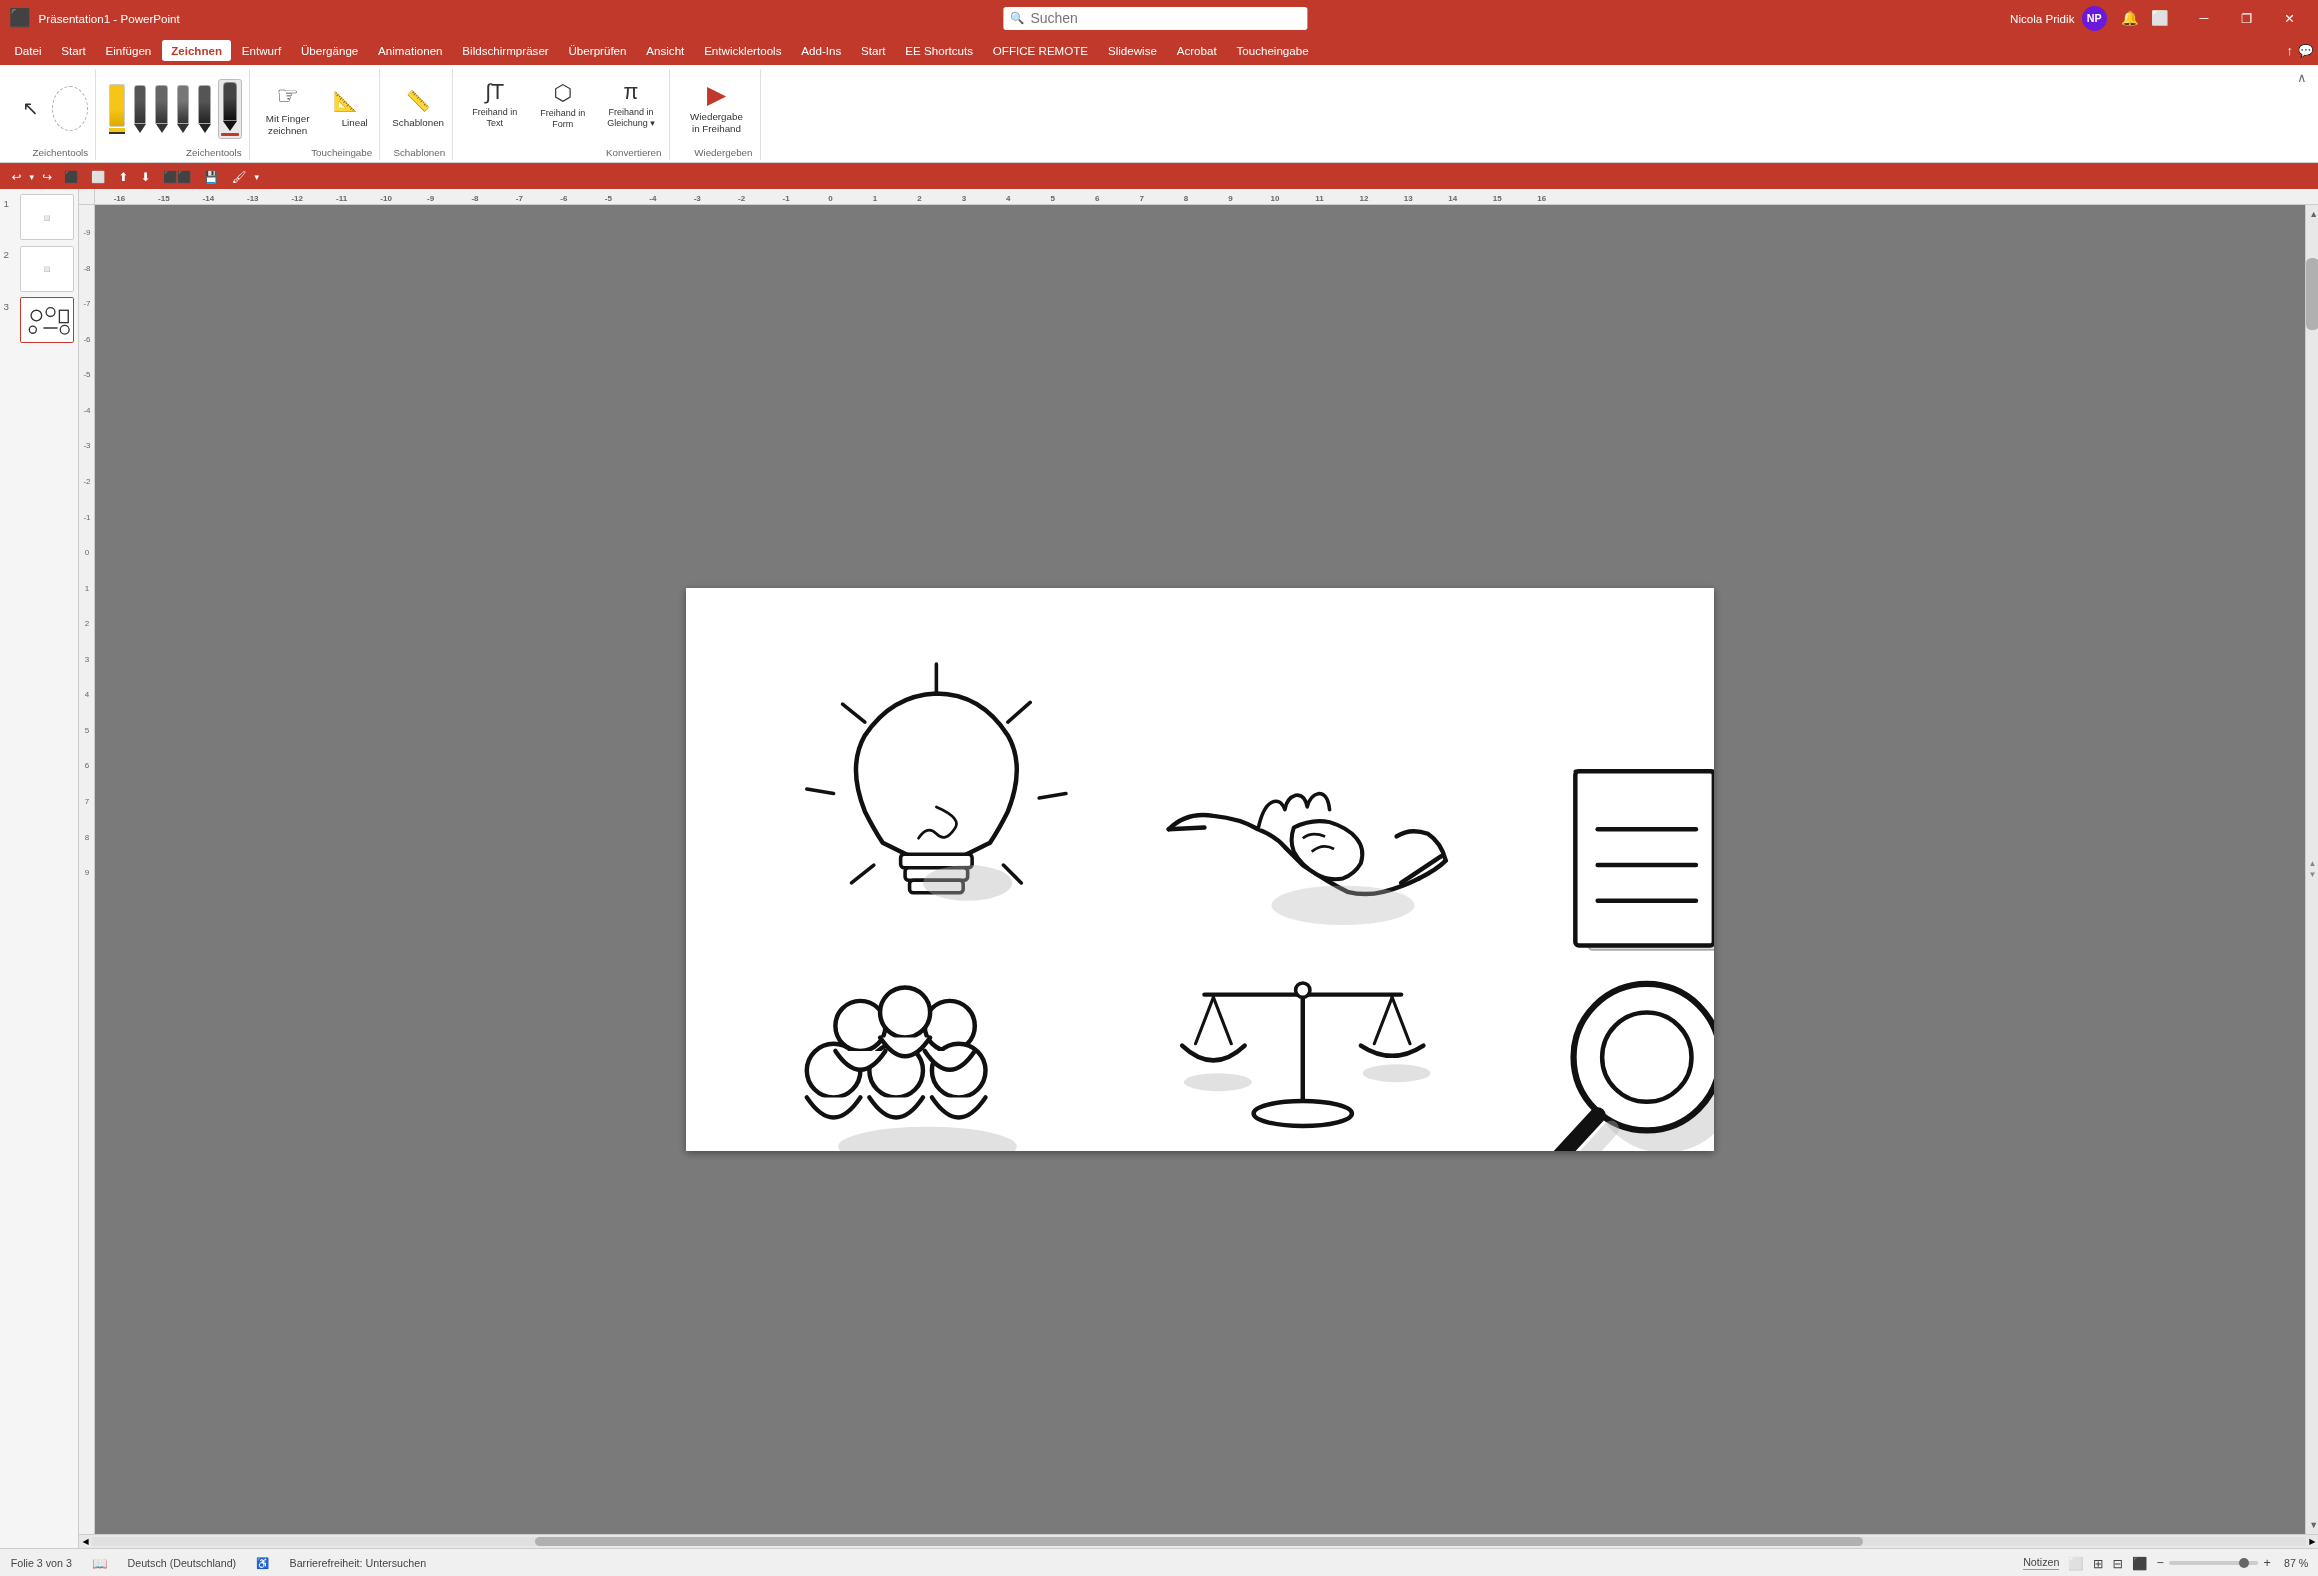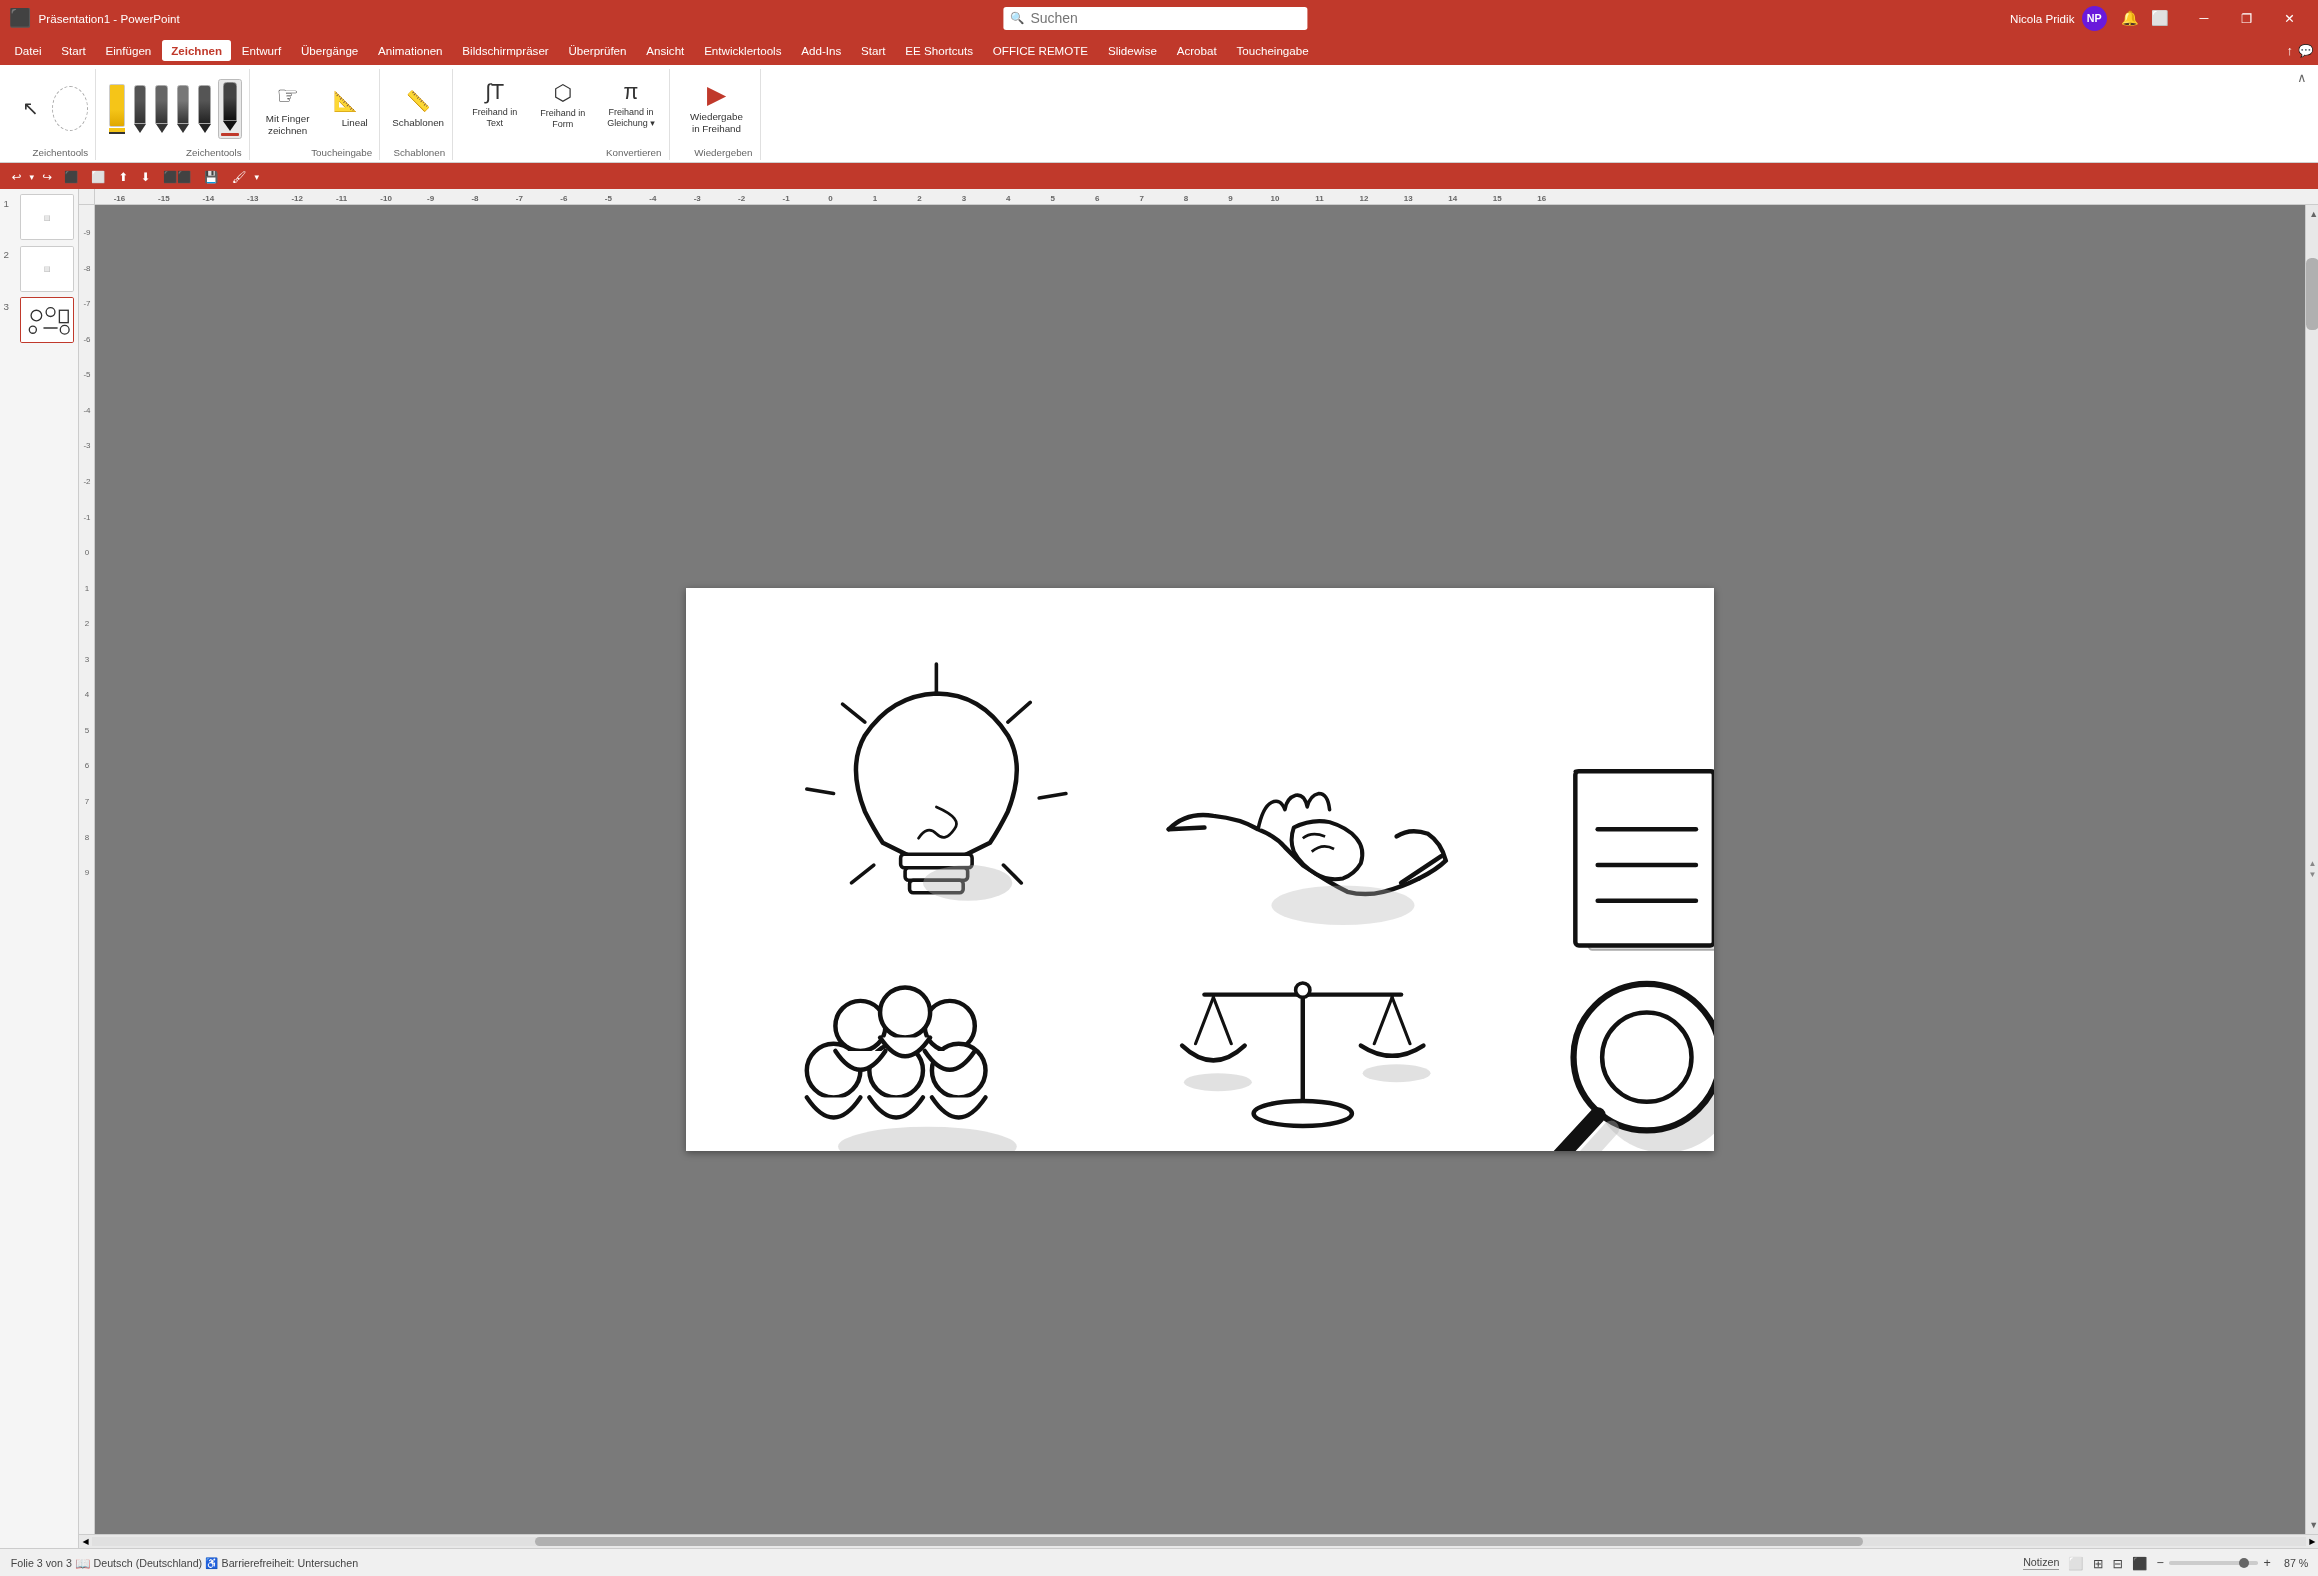--- a/index.html
+++ b/index.html
@@ -250,21 +250,21 @@
       height: 29px;
       background: #f0f0f0;
       border-top: 0.9px solid #ccc;
       display: flex;
       align-items: center;
       justify-content: space-between;
       padding: 0 10.7px;
       font-size: 10.7px;
       color: #444;
     }
-    #statusbar .status-left { display: flex; align-items: center; gap: 3px; }
+    #statusbar .status-left { display: flex; align-items: center; gap: 20px; }
     #statusbar .status-right { display: flex; align-items: center; gap: 9px; }
     .status-icon { font-size: 12.5px; cursor: pointer; }
     .zoom-control { display: flex; align-items: center; gap: 5.4px; }
     .zoom-slider {
       width: 89px;
       height: 3.6px;
       background: #ccc;
       border-radius: 1.8px;
       position: relative;
     }

